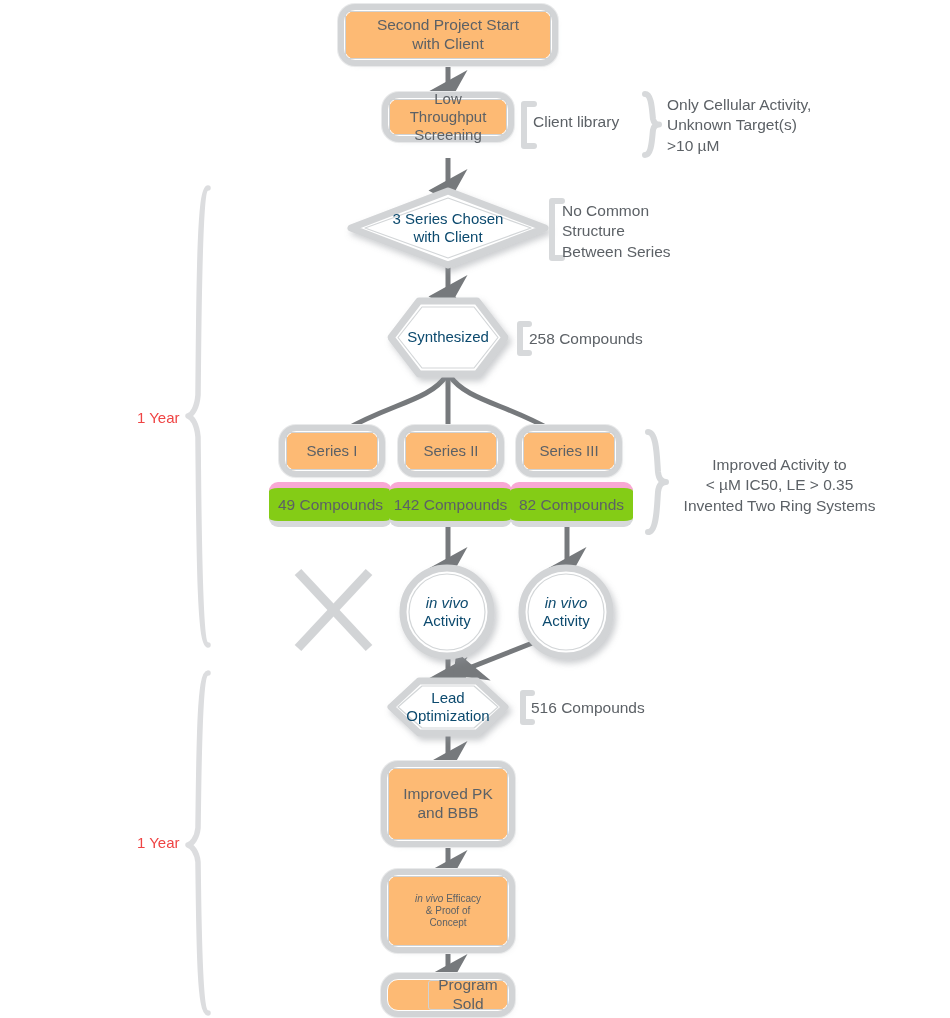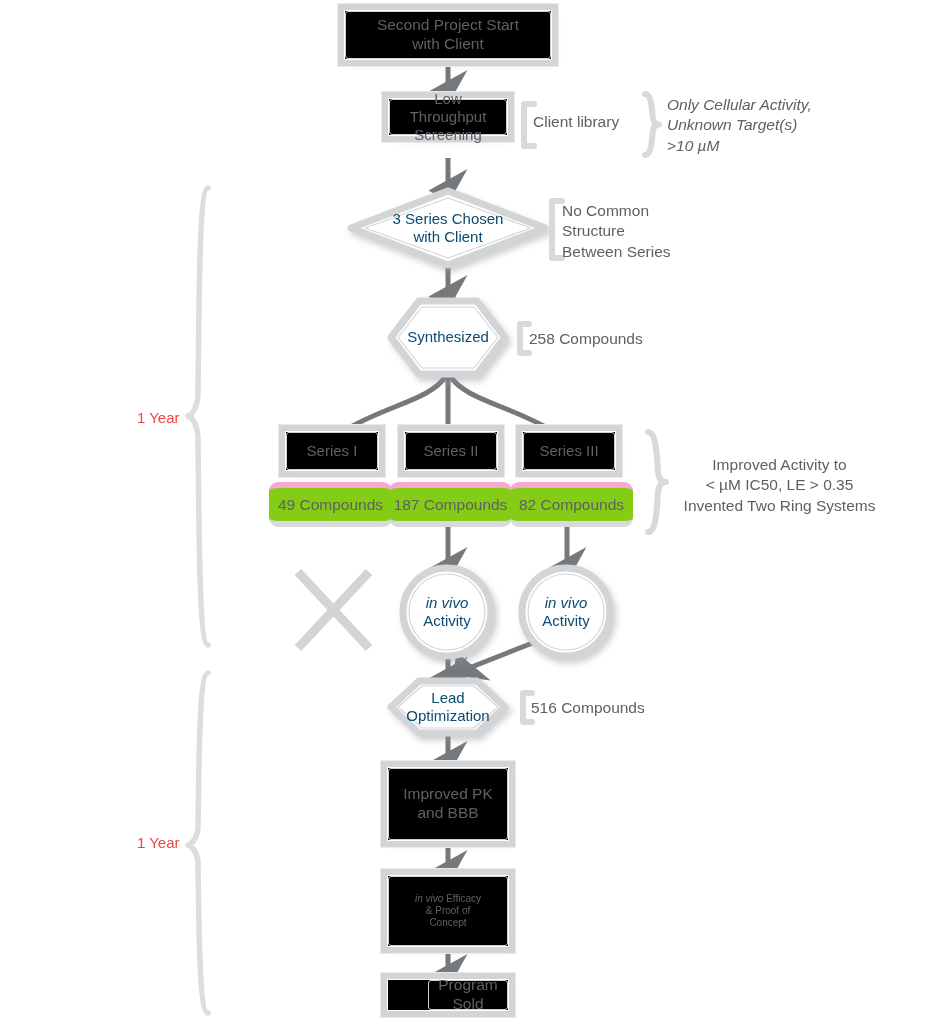--- a/index.html
+++ b/index.html
@@ -27,23 +27,23 @@
     display: flex;
     align-items: center;
     justify-content: center;
     text-align: center;
     color: #5c6166;
     line-height: 1.22;
     z-index: 3;
   }
   
   .boxnode {
-    background: #000000;
+    background: #fdba74;
     border: 1px solid #ffffff;
-    border-radius: 0;
+    border-radius: 11px;
     box-shadow:
       0 0 0 6px #d2d4d6,
       0 0 0 7px #e9eaeb,
       3px 4px 7px -1px rgba(140,145,150,0.45);
   }
   .boxnode > .inner {
     border: 1px solid #cfd2d4;
     border-radius: 3px;
     width: 100%;
     height: 100%;
@@ -218,21 +218,21 @@
 <div class="node boxnode" style="left:522px; top:431px; width:94px; height:40px; font-size:15px;">
   <div class="inner">
     <span>Series III</span>
   </div>
 </div>
 
 <div class="slab" style="left:269px; top:482px; width:123px; height:45px; font-size:15.5px;">
   <span>49 Compounds</span>
 </div>
 <div class="slab" style="left:389px; top:482px; width:123px; height:45px; font-size:15.5px;">
-  <span>187 Compounds</span>
+  <span>142 Compounds</span>
 </div>
 <div class="slab" style="left:510px; top:482px; width:123px; height:45px; font-size:15.5px;">
   <span>82 Compounds</span>
 </div>
 
 <div class="shapewrap" style="left:403px; top:568px; width:88px; height:88px; font-size:15px;">
   <div class="caption" style="flex-direction:column;">
     <em>in vivo</em>
     <span>Activity</span>
   </div>
@@ -265,21 +265,21 @@
 </div>
 
 <div class="node boxnode" style="left:387px; top:979px; width:122px; height:32px; font-size:15.5px;padding-left:40px;">
   <div class="inner">
     <span>Program Sold</span>
   </div>
 </div>
 
 <div class="ann" style="left:533px; top:112px;">Client library</div>
 
-<div class="ann" style="left:667px; top:95px;font-style:italic;">Only Cellular Activity,
+<div class="ann" style="left:667px; top:95px;">Only Cellular Activity,
 Unknown Target(s)
 &gt;10 µM</div>
 
 <div class="ann" style="left:562px; top:201px;">No Common
 Structure
 Between Series</div>
 
 <div class="ann" style="left:529px; top:329px;">258 Compounds</div>
 
 <div class="ann center" style="left:670px; top:455px; width:195px;">Improved Activity to

